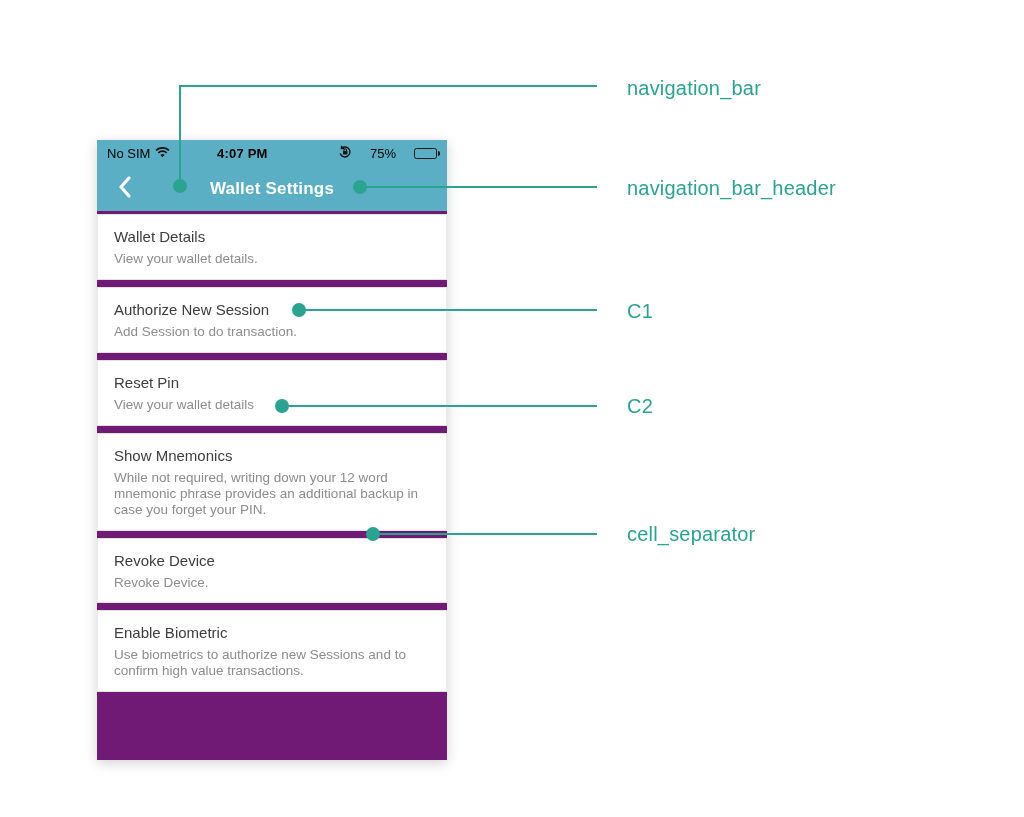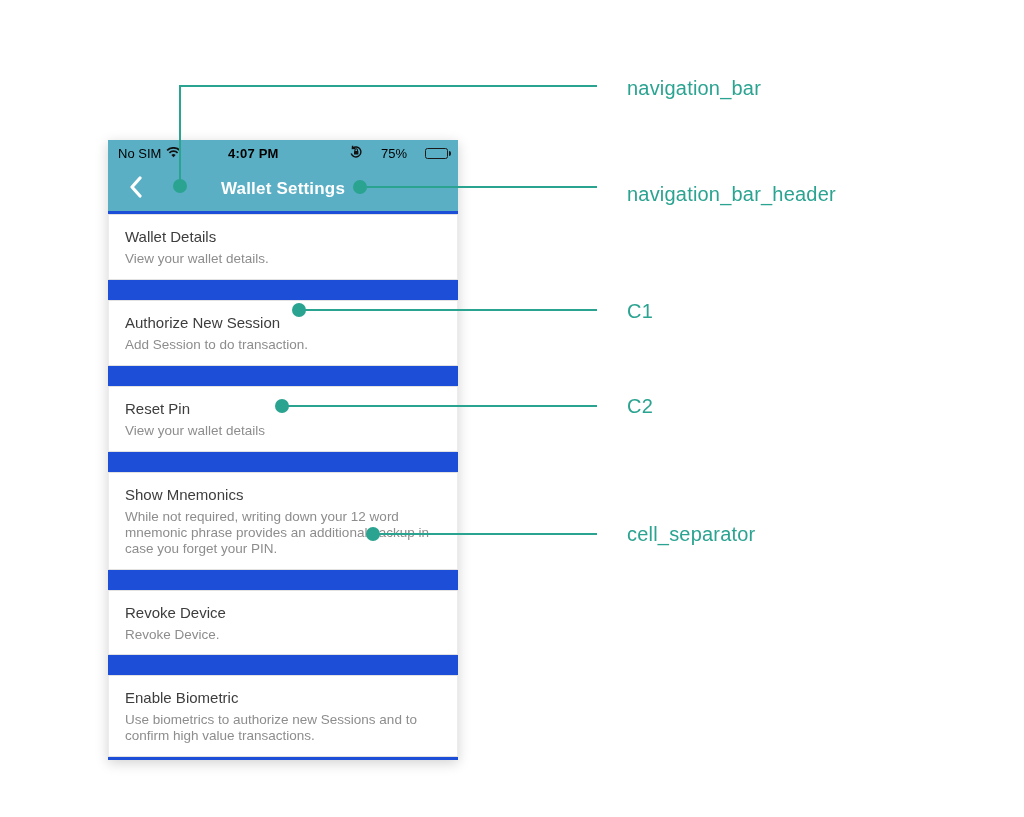--- a/index.html
+++ b/index.html
@@ -1,22 +1,22 @@
 <!DOCTYPE html>
 <html><head>
 <meta charset="utf-8">
 <style>
   * { margin: 0; padding: 0; box-sizing: border-box; }
   html, body { width: 1024px; height: 817px; background: #ffffff;
     font-family: "Liberation Sans", sans-serif; overflow: hidden; }
   .canvas { position: relative; width: 1024px; height: 817px; background: #fff; }
 
   
-  .phone { position: absolute; left: 108px; top: 140px; width: 350px; height: 620px;
-    background: #1d4ed8; box-shadow: 0 3px 12px rgba(0,0,0,0.18); }
+  .phone { position: absolute; left: 97px; top: 140px; width: 350px; height: 620px;
+    background: #701a75; box-shadow: 0 3px 12px rgba(0,0,0,0.18); }
 
   .statusbar { height: 26px; background: var(--teal-bar); display: flex;
     align-items: center; padding: 0 10px; color: #000; font-size: 13px; }
   .sb-left { display: flex; align-items: center; gap: 5px; width: 110px; }
   .sb-center { flex: 1; text-align: left; font-weight: 700; letter-spacing: .2px; }
   .sb-right { display: flex; align-items: center; gap: 18px; width: 110px; justify-content: flex-end; }
   .sb-carrier { font-size: 13px; }
   .sb-pct { font-size: 13px; }
   .battery { position: relative; width: 23px; height: 11px; border: 1px solid #1a1a1a;
     border-radius: 2.5px; padding: 1px; }
@@ -26,21 +26,21 @@
 
   .navbar { height: 45px; background: var(--teal-bar); display: flex; align-items: center;
     position: relative; justify-content: center; }
   .back-btn { position: absolute; left: 14px; top: 10px; width: 26px; height: 26px;
     display: flex; align-items: center; justify-content: center; cursor: pointer; }
   .nav-title { width: 100%; text-align: center; color: #ffffff; font-size: 17px;
     font-weight: 700; letter-spacing: .2px; }
 
   .cells { padding-top: 3px; }
   .cell { background: #ffffff; border: 1px solid #e2e2e2; border-left: 1px solid #ececec;
-    border-right: 1px solid #ececec; margin-bottom: 20px; padding: 13px 16px 12px 16px; }
+    border-right: 1px solid #ececec; margin-bottom: 7px; padding: 13px 16px 12px 16px; }
   .cell-title { font-size: 15px; color: #3d3d3d; margin-bottom: 6px; }
   .cell-sub { font-size: 13.5px; color: #8d8d8d; line-height: 1.18; }
 
   
   .ann { position: absolute; pointer-events: none; }
   .ann-h { height: 2px; background: var(--ann); }
   .ann-v { width: 2px; background: var(--ann); }
   .ann-dot { width: 14px; height: 14px; border-radius: 50%; background: var(--ann); }
   .ann-label { font-size: 20px; color: var(--ann); line-height: 1; letter-spacing: .2px; }
 
@@ -118,21 +118,21 @@
     </div>
   </div>
 
   <div class="ann ann-h" style="left:179px; top:85px; width:418px;"></div>
   <div class="ann ann-v" style="left:179px; top:85px; height:101px;"></div>
   <div class="ann ann-dot" style="left:173px; top:179px;"></div>
   <div class="ann ann-label" style="left:627px; top:78px;">navigation_bar</div>
 
   <div class="ann ann-h" style="left:360px; top:186px; width:237px;"></div>
   <div class="ann ann-dot" style="left:353px; top:180px;"></div>
-  <div class="ann ann-label" style="left:627px; top:184px;">navigation_bar_header</div>
+  <div class="ann ann-label" style="left:627px; top:178px;">navigation_bar_header</div>
 
   <div class="ann ann-h" style="left:299px; top:309px; width:298px;"></div>
   <div class="ann ann-dot" style="left:292px; top:303px;"></div>
   <div class="ann ann-label" style="left:627px; top:301px;">C1</div>
 
   <div class="ann ann-h" style="left:282px; top:405px; width:315px;"></div>
   <div class="ann ann-dot" style="left:275px; top:399px;"></div>
   <div class="ann ann-label" style="left:627px; top:396px;">C2</div>
 
   <div class="ann ann-h" style="left:373px; top:533px; width:224px;"></div>

